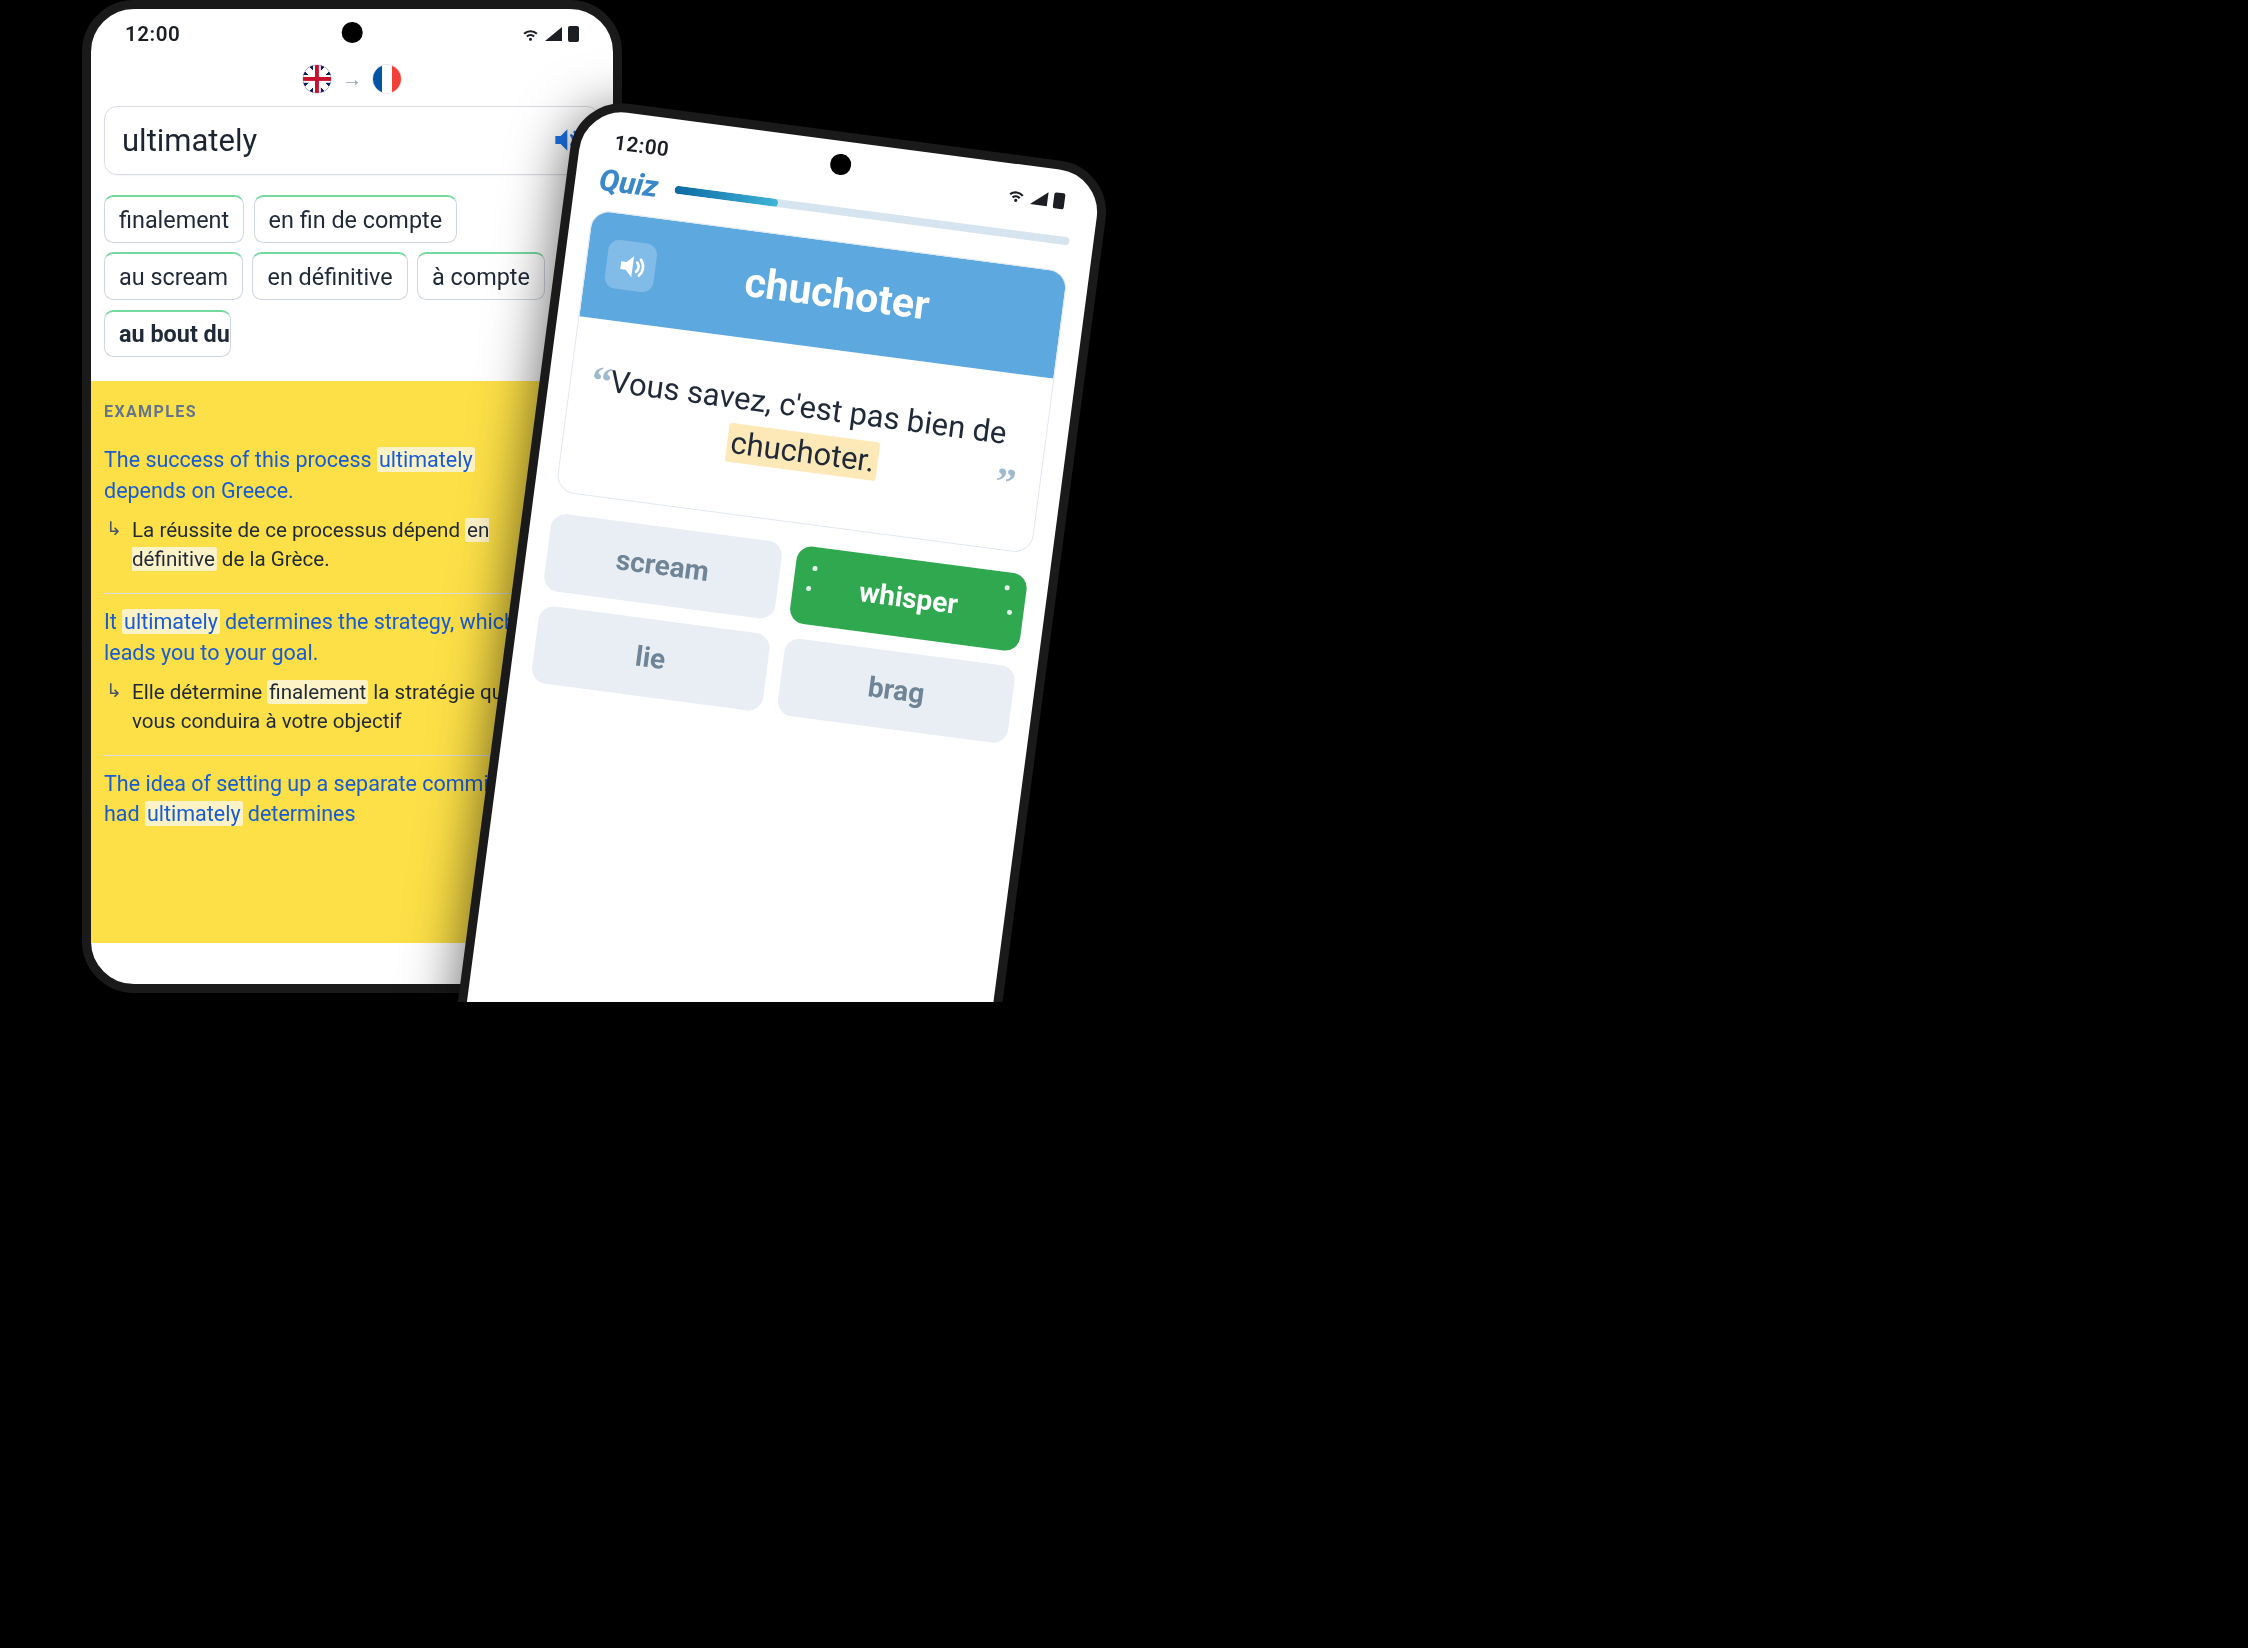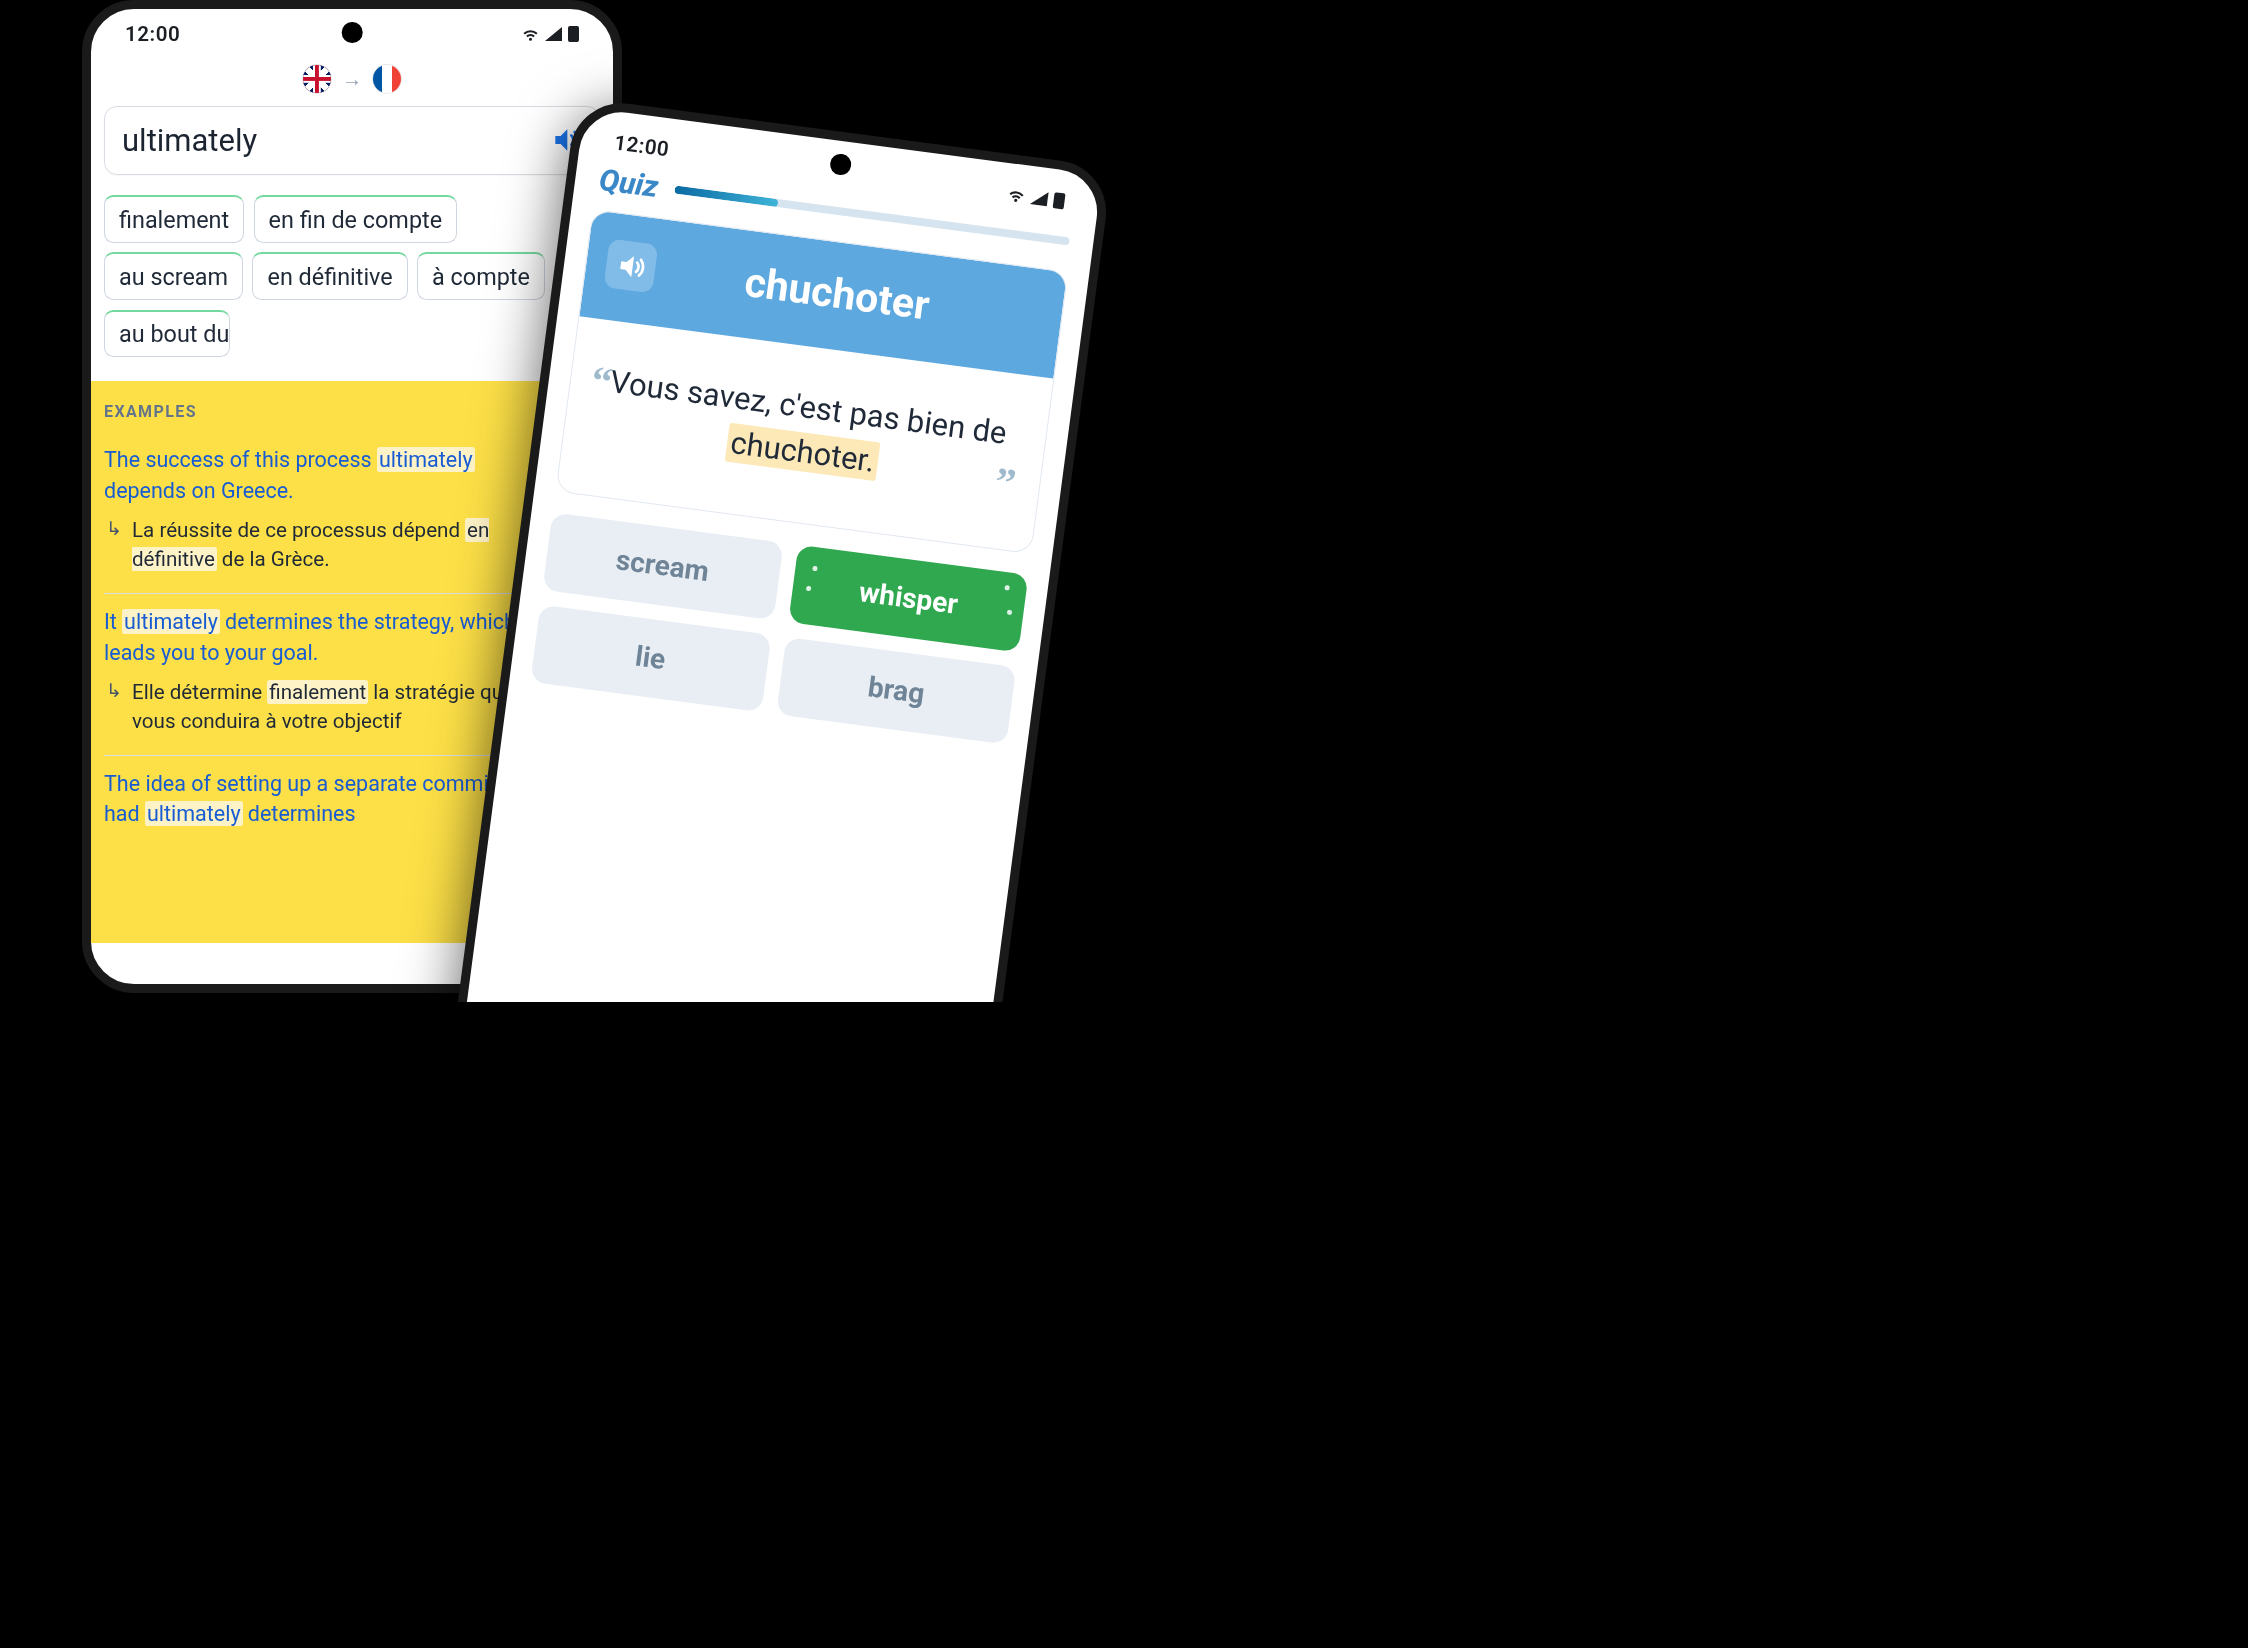--- a/index.html
+++ b/index.html
@@ -75,21 +75,21 @@
       box-shadow: 0 0.9px 1.9px rgba(0,0,0,.04);
     }
     .search-word { font-size:31px; font-weight:400; color:#1b2430; }
     .speaker-blue { color:#1a73e8; }
     .chips { display:flex; flex-wrap:wrap; gap:9.4px; margin-top:20.6px; padding-right:37px; position:relative;}
     .chip {
       border:0.9px solid #cfd6df; border-top:2.8px solid #74d99f;
       border-radius:9.4px; padding:8.4px 14px; font-size:23.4px; color:#1f2937;
       background:#fff;
     }
-    .chip.cut { padding-right:0; overflow:hidden; max-width:131px; white-space:nowrap;}
+    .chip.cut { padding-right:0; overflow:hidden; max-width:131px; white-space:nowrap;font-weight:bold;}
     .expand-btn {
       position:absolute; right:-1.9px; bottom:0;
       width:41px; height:47px; border:0.9px solid #cfd6df; border-radius:9.4px;
       display:flex; align-items:center; justify-content:center; background:#fff;
       color:#475569; font-size:20.6px;
     }
     .examples-section { background:#fde047; margin: 24px -13px 0; padding: 20.6px 13px 0; min-height:562px;}
     .examples-title { font-size:16px; font-weight:700; letter-spacing:1.4px; color:#64748b; margin-bottom:11.2px;}
     .example { border-bottom:0.9px solid #d9dee5; padding:13px 51px 19px 0; position:relative;}
     .example:last-child { border-bottom:none; }

